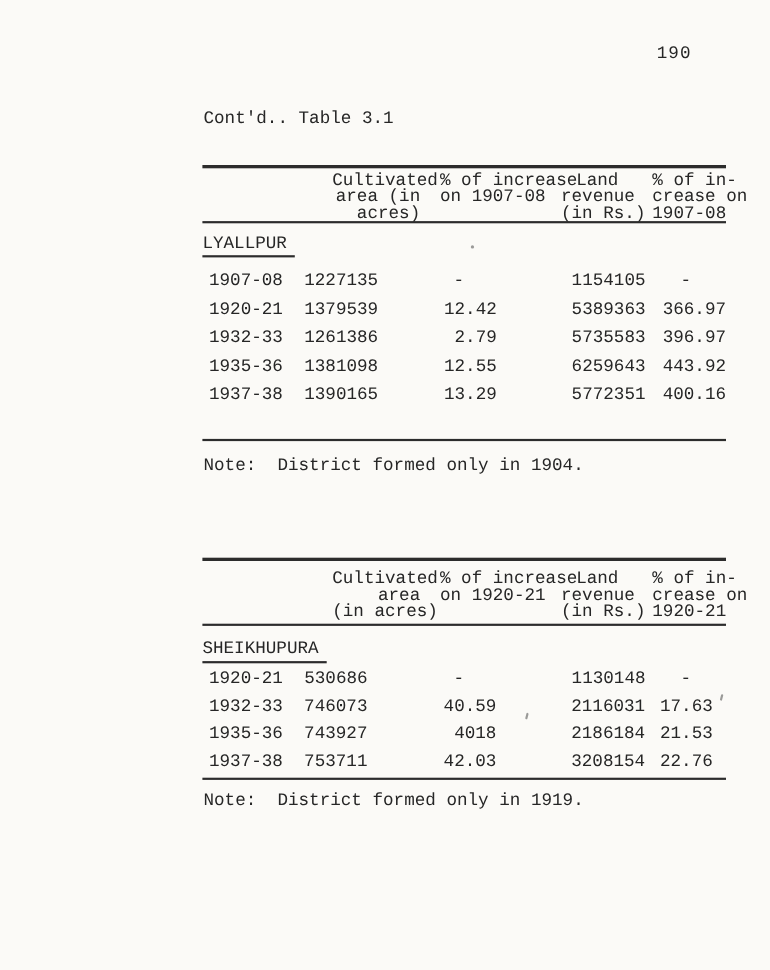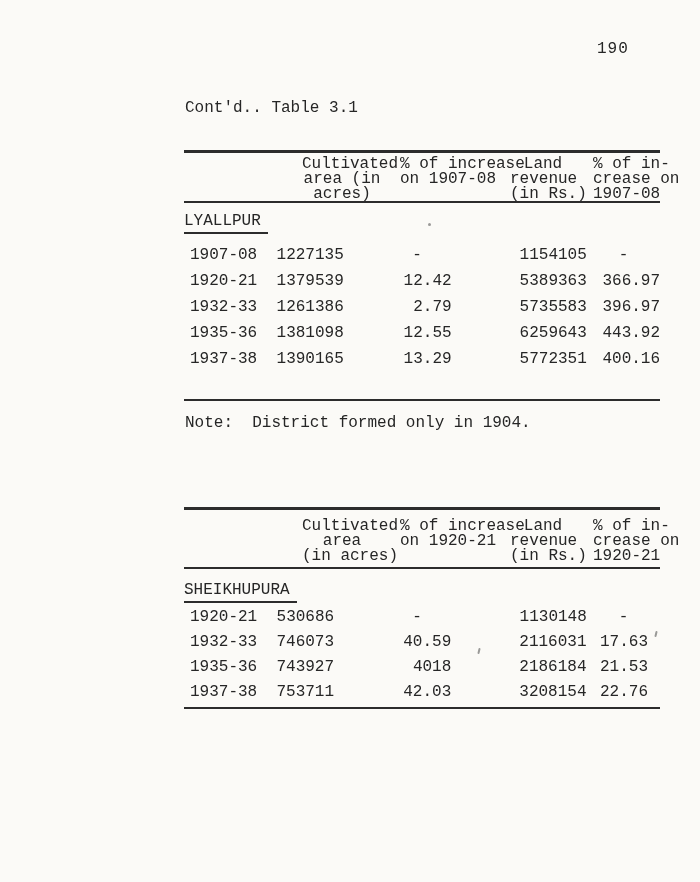--- a/index.html
+++ b/index.html
@@ -55,21 +55,21 @@
     position: absolute;
     left: 0;
     width: 476px;
     display: flex;
     align-items: flex-start;
   }
   .t1 .header-row { top: 7px; }
   .t2 .header-row { top: 12px; }
   .hcell { line-height: 15px; white-space: pre; }
   .hc1 { width: 96px; }
-  .hc2 { width: 80px; text-align: center; margin-left: 26px; }
+  .hc2 { width: 80px; text-align: right; margin-left: 26px; }
   .hc3 { width: 110px; margin-left: 18px; text-align: left; }
   .hc4 { width: 66px; text-align: center; }
   .hc5 { width: 67px; margin-left: 17px; text-align: left; }
 
   .seclabel { position: absolute; left: 0; }
   .t1 .seclabel { top: 62px; }
   .t2 .seclabel { top: 74px; }
   .seclabel .uline {
     display: inline-block;
     border-bottom: 2px solid #2c2c2c;
@@ -205,19 +205,20 @@
         </div>
         <div class="trow">
           <div class="cell c1">1937-38</div>
           <div class="cell c2">753711</div>
           <div class="cell c3">42.03</div>
           <div class="cell c4">3208154</div>
           <div class="cell c5">22.76</div>
         </div>
       </div>
     <div class="rule bot"></div>
+    <div class="note">Note:  District formed only in 1919.</div>
   </section>
 
   <div class="speck dot" style="left:428px; top:223px;"></div>
   <div class="speck tick" style="left:655px; top:631px;"></div>
   <div class="speck tick" style="left:478px; top:648px;"></div>
 
 </div>
 
 </body></html>

